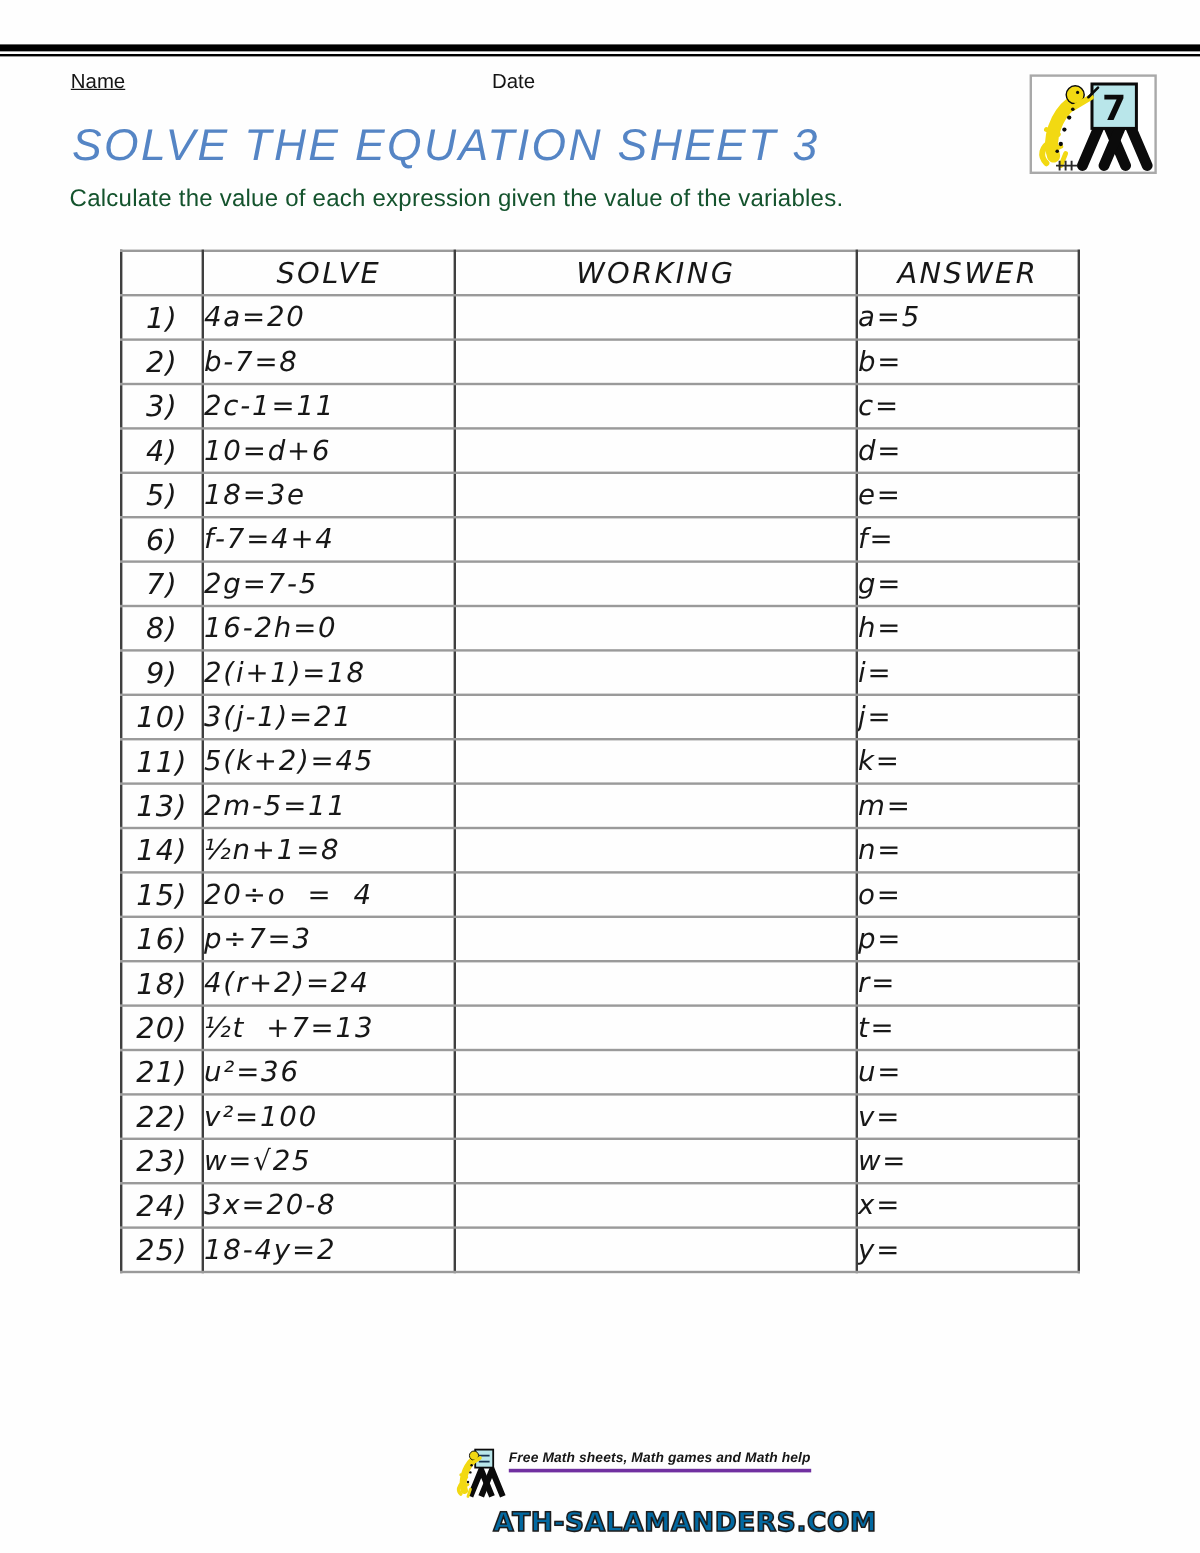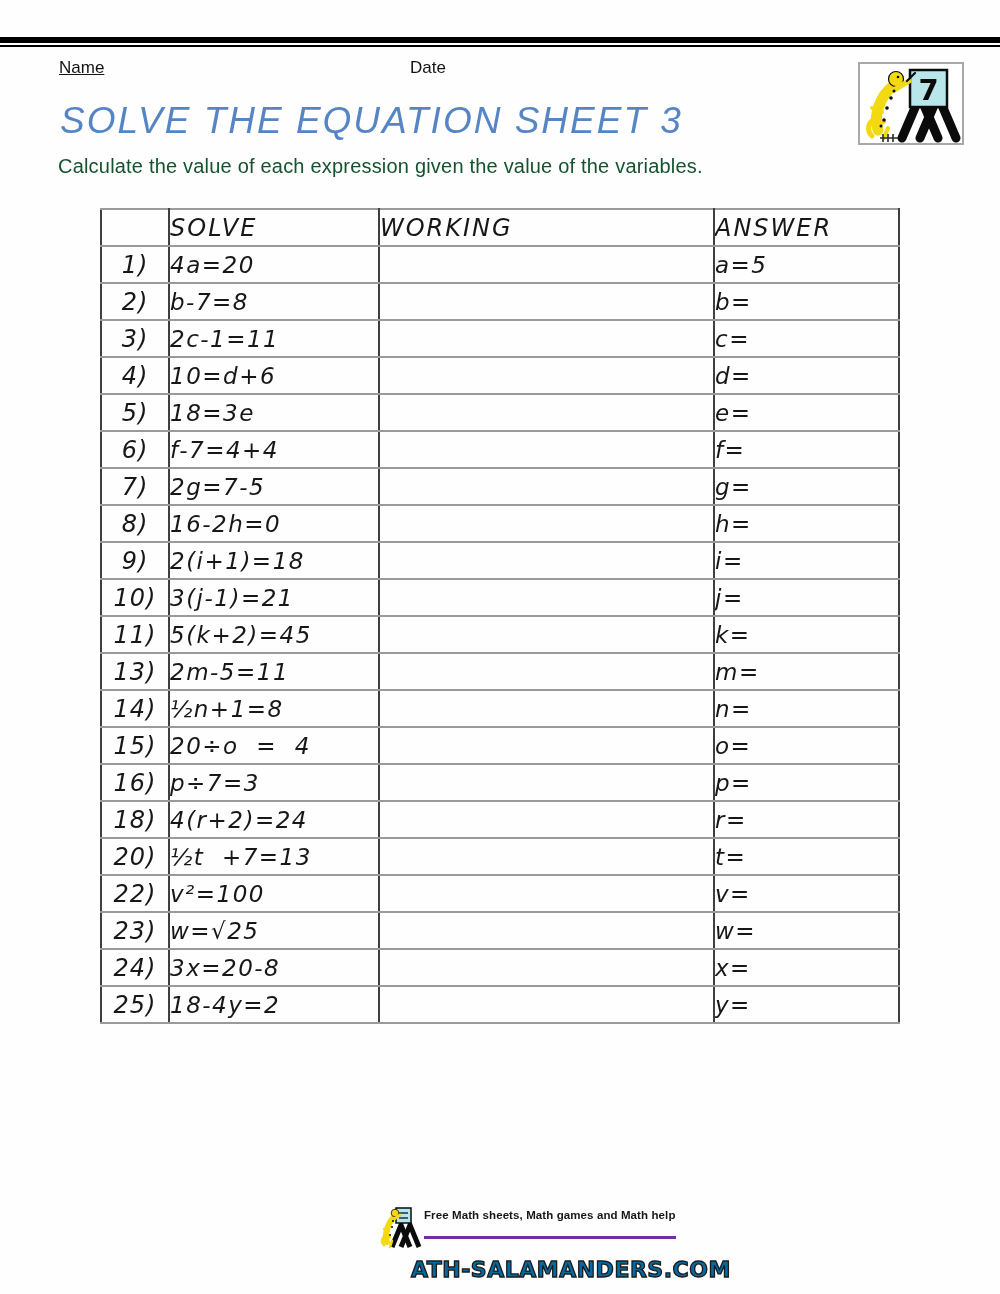--- a/index.html
+++ b/index.html
@@ -47,33 +47,33 @@
   table.sheet col.c-solve{width:210px;}
   table.sheet col.c-working{width:335px;}
   table.sheet col.c-answer{width:185px;}
   table.sheet th,table.sheet td{
     height:37px;padding:0;box-sizing:border-box;
     border:2px solid #9a9a9a;
     border-left-color:#3f3f3f;border-right-color:#3f3f3f;
     font-weight:normal;vertical-align:middle;
     white-space:pre;overflow:hidden;
   }
-  table.sheet th{font-size:24px;text-align:left;letter-spacing:2px;}
+  table.sheet th{font-size:24px;text-align:center;letter-spacing:2px;}
   td.c-num{font-size:24px;text-align:center;letter-spacing:1px;}
   td.c-solve,td.c-answer{font-size:23px;text-align:left;padding-left:11px;letter-spacing:1.5px;}
 
   .footer{
     position:absolute;left:50%;top:1203px;transform:translateX(-50%);
     width:240px;height:50px;
   }
   .footer .mini-logo{position:absolute;left:0;top:2px;}
   .footer .tagline{
     position:absolute;left:44px;top:6px;white-space:nowrap;
     font-size:11.5px;font-weight:bold;color:#161616;letter-spacing:0.1px;
-    border-bottom:3px solid #7030a0;padding-bottom:15px;
+    border-bottom:3px solid #7030a0;padding-bottom:3px;font-style:italic;
   }
   .footer .site{
     position:absolute;left:31px;top:22px;white-space:nowrap;
     font-family:"DejaVu Sans",sans-serif;
     font-size:22px;font-weight:bold;letter-spacing:0.5px;
     color:#0369a1;-webkit-text-stroke:1.3px #1c1c1c;
     text-shadow:0 0 1px #1c1c1c;
     margin-top:32px;
   }
 </style>
@@ -229,20 +229,26 @@
           <td class="c-num">18)</td>
           <td class="c-solve">4(r+2)=24</td>
           <td class="c-working"></td>
           <td class="c-answer">r=</td>
         </tr>
         <tr>
           <td class="c-num">20)</td>
           <td class="c-solve">½t  +7=13</td>
           <td class="c-working"></td>
           <td class="c-answer">t=</td>
+        </tr>
+        <tr>
+          <td class="c-num">21)</td>
+          <td class="c-solve">u²=36</td>
+          <td class="c-working"></td>
+          <td class="c-answer">u=</td>
         </tr>
         <tr>
           <td class="c-num">22)</td>
           <td class="c-solve">v²=100</td>
           <td class="c-working"></td>
           <td class="c-answer">v=</td>
         </tr>
         <tr>
           <td class="c-num">23)</td>
           <td class="c-solve">w=√25</td>

